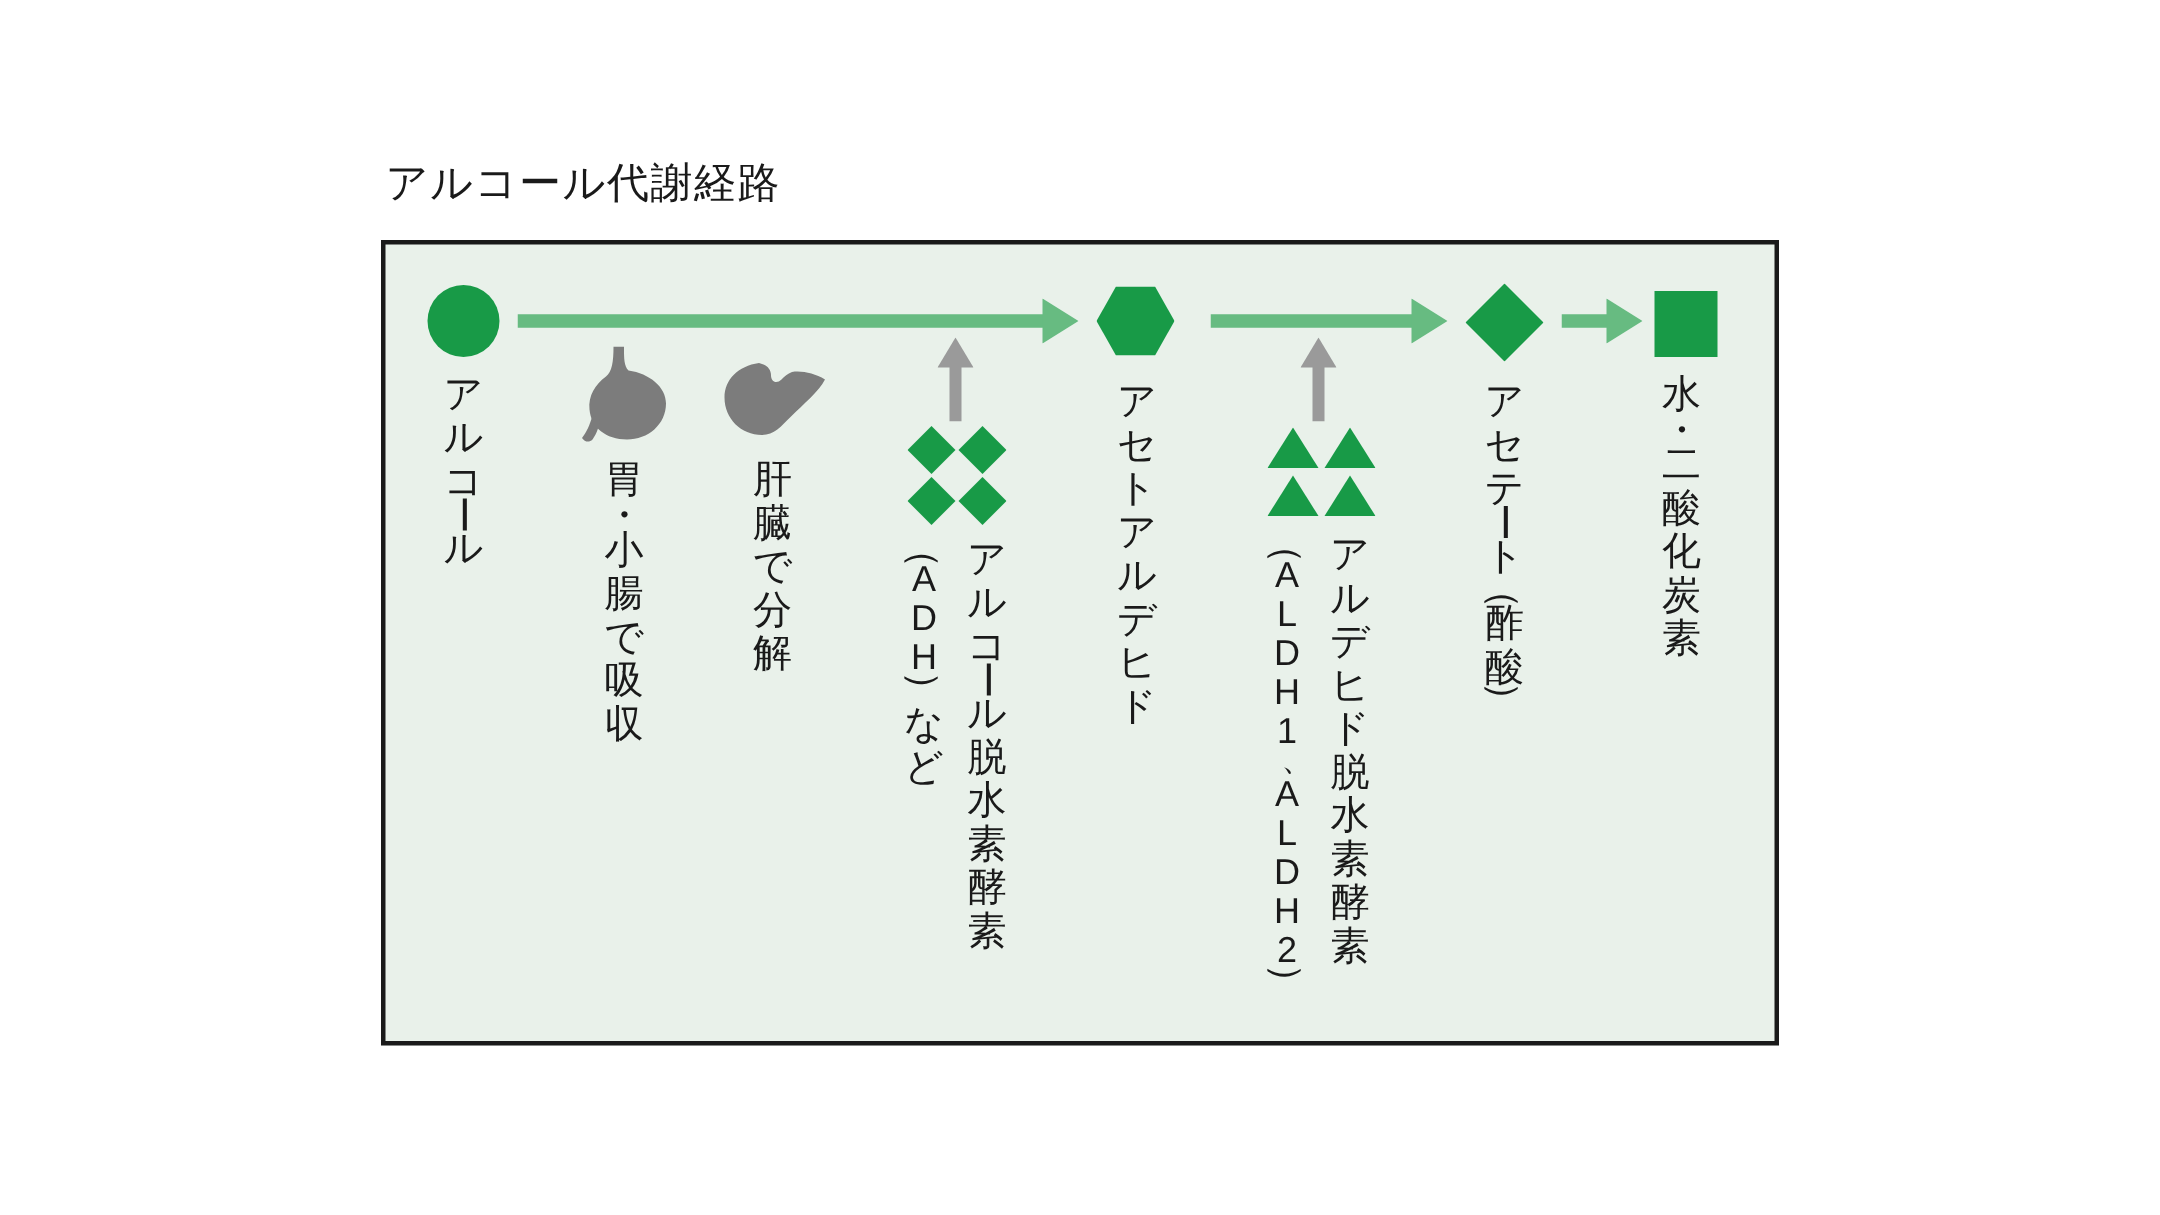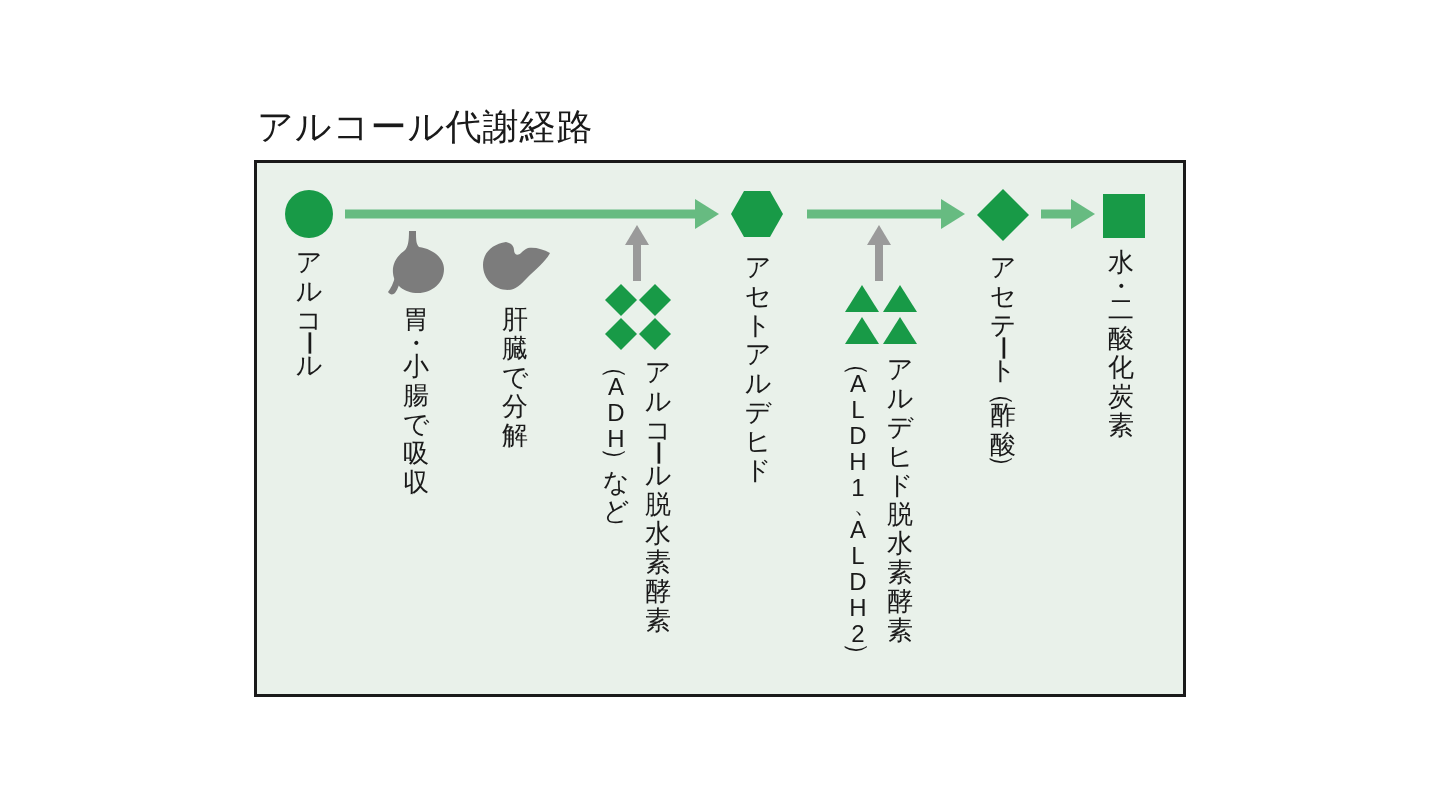--- a/index.html
+++ b/index.html
@@ -1,21 +1,21 @@
 <!DOCTYPE html>
 <html><head>
 <meta charset="utf-8">
 <style>
   html,body{margin:0;padding:0;}
   body{
     width:1440px;height:810px;background:#ffffff;overflow:hidden;position:relative;
     font-family:"Liberation Sans","DejaVu Sans",sans-serif;color:#1a1a1a;
   }
   .title{
-    position:absolute;left:257px;top:103px;font-size:36px;letter-spacing:1px;color:#1a1a1a;
+    position:absolute;left:257px;top:103px;font-size:28px;letter-spacing:1px;color:#1a1a1a;
   }
   .panel{
     position:absolute;left:254px;top:160px;width:932px;height:537px;
     background:#e9f1ea;border:3px solid #1a1a1a;box-sizing:border-box;
   }
   .abs{position:absolute;}
   .node-circle{width:48px;height:48px;border-radius:50%;background:#189a47;}
   .node-square{width:42px;height:44px;background:#189a47;}
   svg{display:block;}
   

